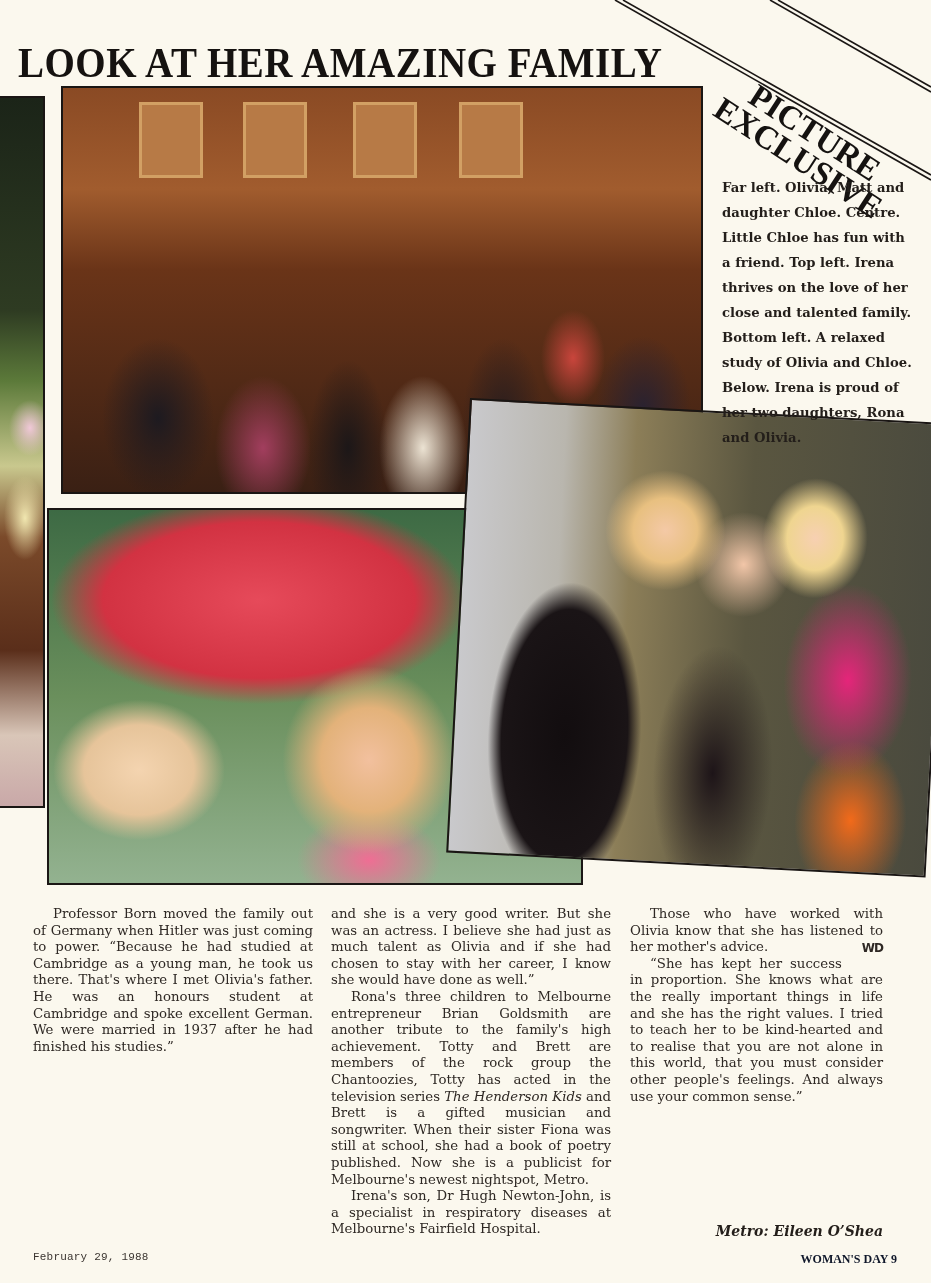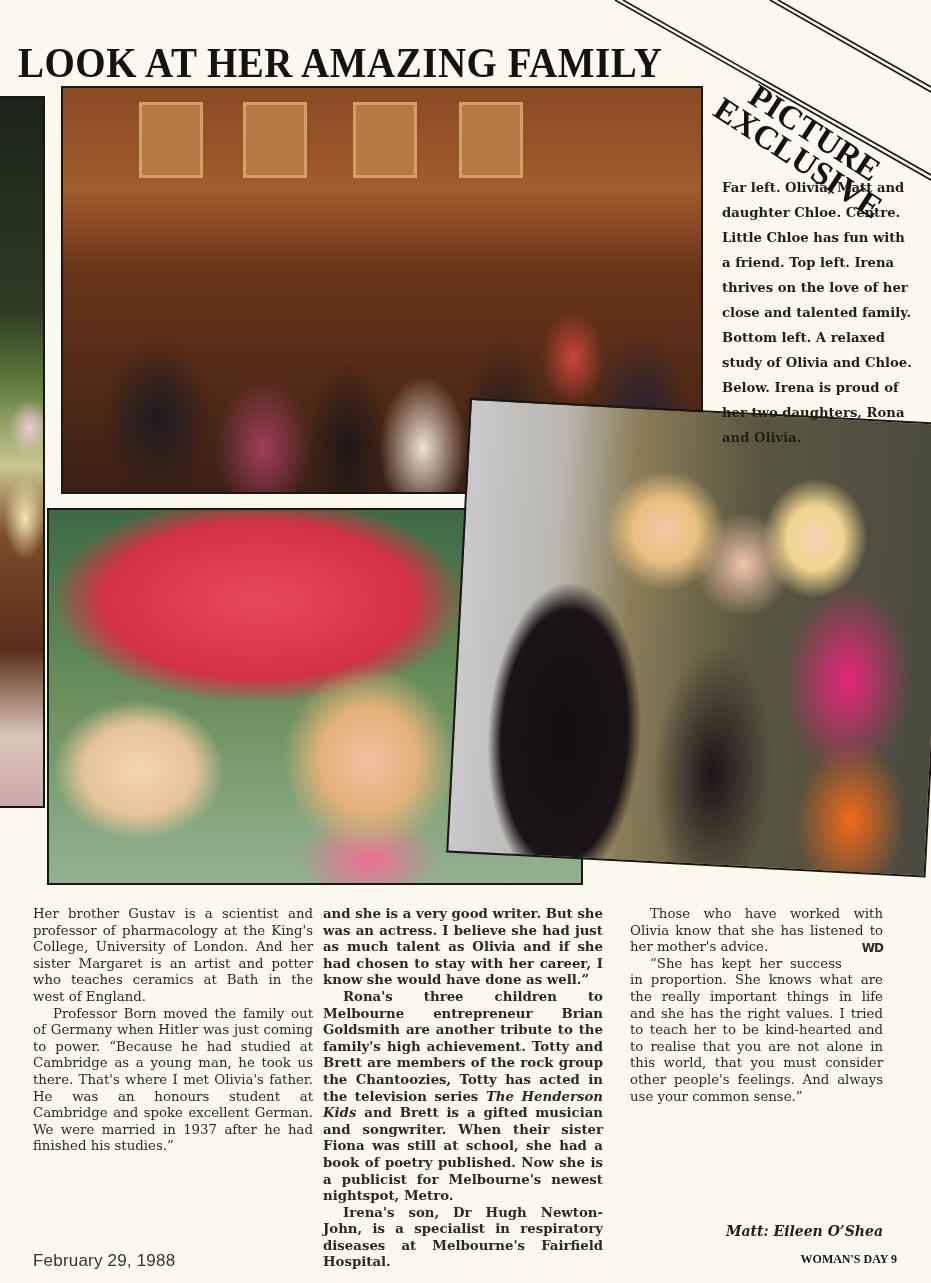--- a/index.html
+++ b/index.html
@@ -75,30 +75,30 @@
     line-height:25px; color:#231e1a;
   }
   .col {
     position:absolute; top:906px; width:280px;
     font-family:"DejaVu Serif", serif; font-size:13.3px; line-height:16.6px;
     color:#2e2824; text-align:justify; hyphens:manual;
   }
   .col p { margin:0; text-indent:0; }
   .col p.ind { text-indent:20px; }
   .col1 { left:33px; }
-  .col2 { left:323px;font-weight:bold; }
+  .col2 { left:331px; }
   .col3 { left:630px; width:253px; }
   .wd { font-family:"DejaVu Sans", sans-serif; font-weight:bold; font-size:12px; float:right; letter-spacing:-1px; margin-top:1px; }
   .byline {
     position:absolute; left:630px; top:1223px; width:253px; text-align:right;
     font-family:"DejaVu Serif", serif; font-style:italic; font-weight:bold; font-size:14px; color:#231e1a;
   }
   .date {
     position:absolute; left:33px; top:1251px;
-    font-family:Liberation Sans, sans-serif; font-size:17px; color:#3a3430; letter-spacing:0.2px;text-align:center;
+    font-family:Liberation Mono, monospace; font-size:11px; color:#3a3430; letter-spacing:0.2px;text-align:center;
   }
   .folio {
     position:absolute; right:34px; top:1252px;
     font-family:"Liberation Serif", serif; font-weight:bold; font-size:12px; color:#0f172a;
   }
   i { font-style:italic;margin-top:25px; }
 </style>
 </head>
 <body>
 
@@ -124,30 +124,29 @@
   <div class="panel" style="left:396px"></div>
 </div>
 
 <div class="photo umbrella"></div>
 
 <div class="photo sisters"></div>
 
 <div class="caption">Far left. Olivia, Matt and daughter Chloe. Centre. Little Chloe has fun with a friend. Top left. Irena thrives on the love of her close and talented family. Bottom left. A relaxed study of Olivia and Chloe. Below. Irena is proud of her two daughters, Rona and Olivia.</div>
 
 <div class="col col1">
-  <p>Her brother Gustav is a scientist and professor of pharmacology at the King's College, University of London. And her sister Margaret is an artist and potter who teaches ceramics at Bath in the west of England.</p>
   <p class="ind">Professor Born moved the family out of Germany when Hitler was just coming to power. “Because he had studied at Cambridge as a young man, he took us there. That's where I met Olivia's father. He was an honours student at Cambridge and spoke excellent German. We were married in 1937 after he had finished his studies.”</p>
 </div>
 
 <div class="col col2">
   <p>and she is a very good writer. But she was an actress. I believe she had just as much talent as Olivia and if she had chosen to stay with her career, I know she would have done as well.”</p>
   <p class="ind"><span>Rona's three children to Melbourne entrepreneur Brian Goldsmith are another tribute to the family's high achievement. Totty and Brett are members of the rock group the Chantoozies, Totty has acted in the television series </span><i>The Henderson Kids</i><span> and Brett is a gifted musician and songwriter. When their sister Fiona was still at school, she had a book of poetry published. Now she is a publicist for Melbourne's newest nightspot, Metro.</span></p>
   <p class="ind">Irena's son, Dr Hugh Newton-John, is a specialist in respiratory diseases at Melbourne's Fairfield Hospital.</p>
 </div>
 
 <div class="col col3">
   <p class="ind"><span>Those who have worked with Olivia know that she has listened to her mother's advice.</span><span class="wd">WD</span></p>
   <p class="ind">“She has kept her success in proportion. She knows what are the really important things in life and she has the right values. I tried to teach her to be kind-hearted and to realise that you are not alone in this world, that you must consider other people's feelings. And always use your common sense.”</p>
 </div>
 
-<div class="byline">Matt: Eileen O’Shea</div>
+<div class="byline">Metro: Eileen O’Shea</div>
 <div class="date">February 29, 1988</div>
 <div class="folio">WOMAN'S DAY 9</div>
 
 </body></html>

